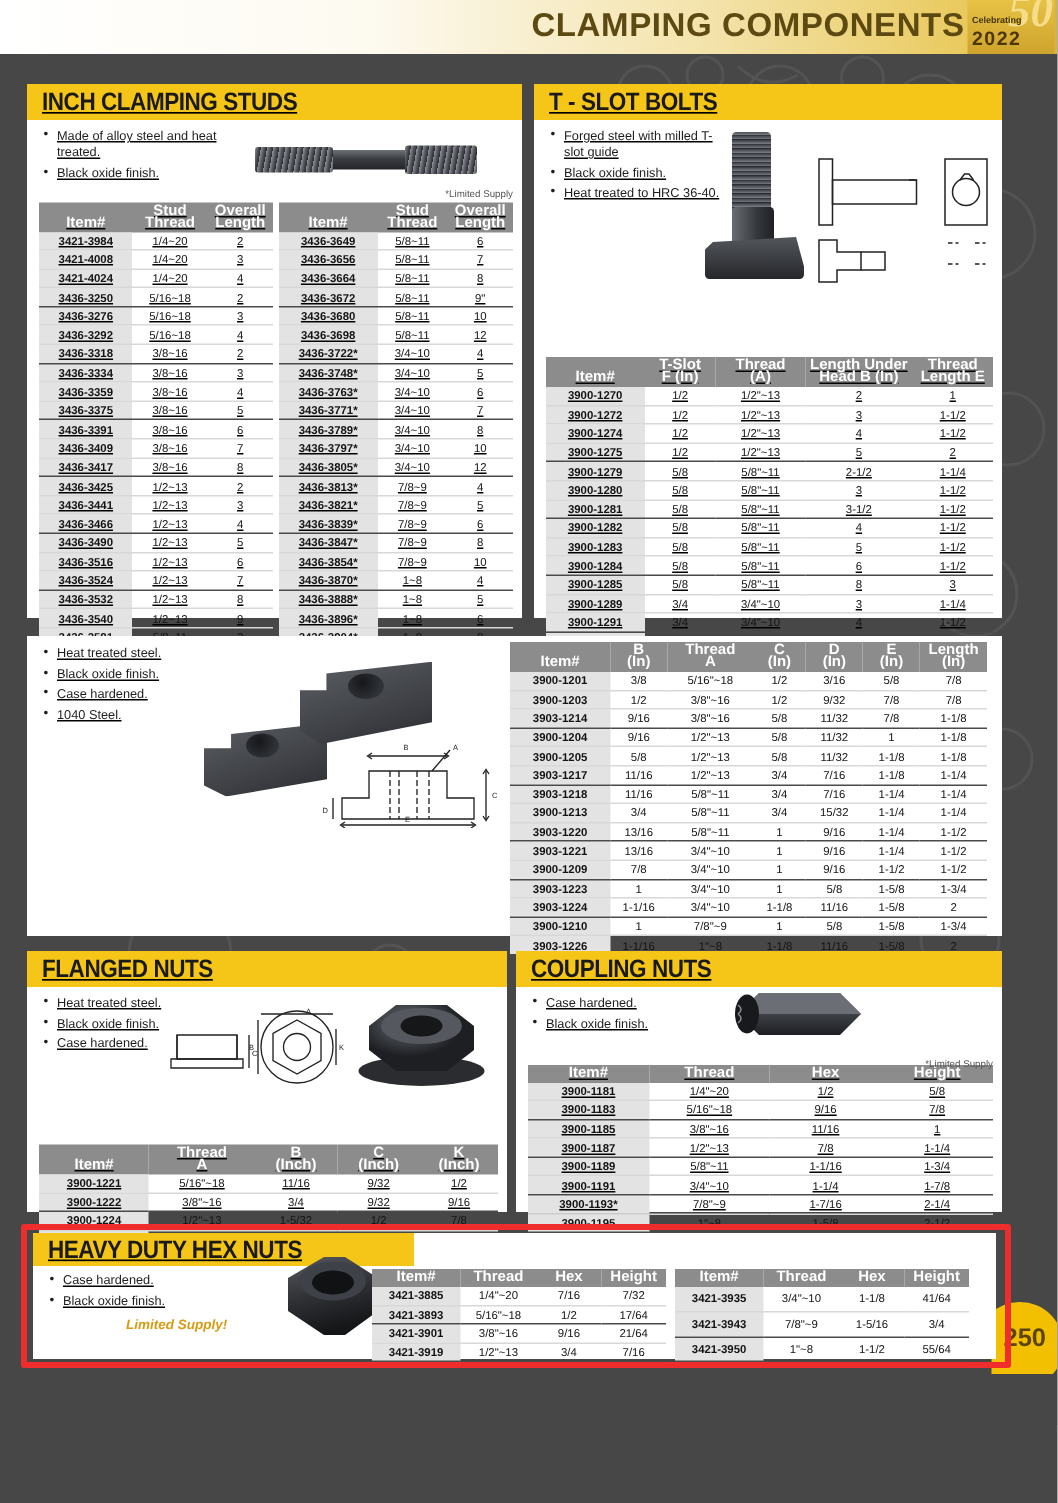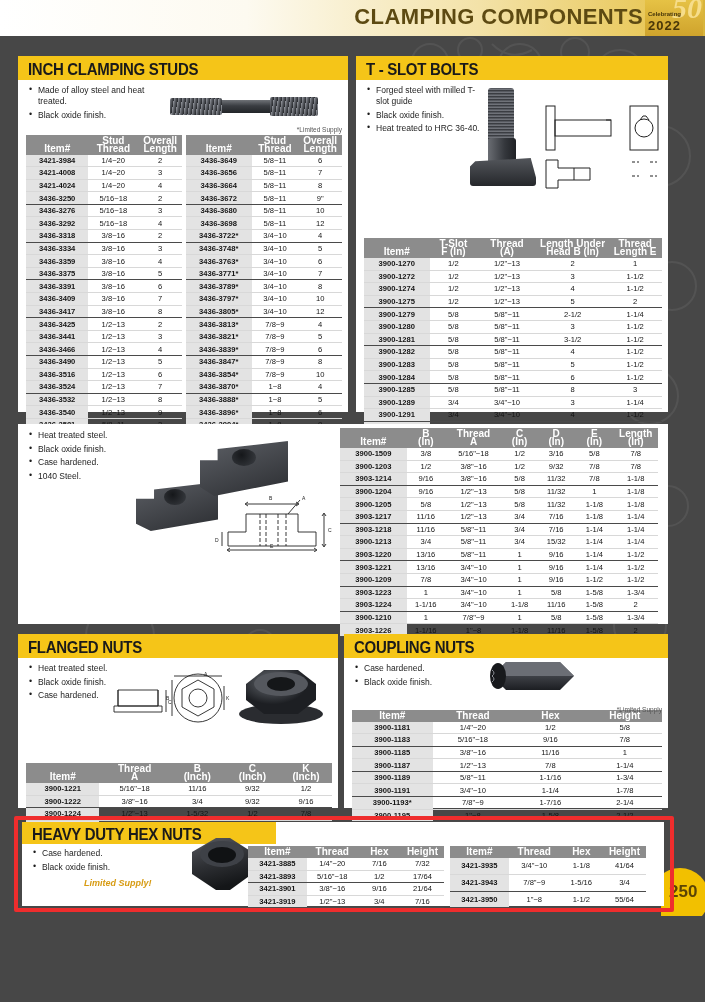--- a/index.html
+++ b/index.html
@@ -26,21 +26,21 @@
 
   
   .sidebar{position:absolute;right:0;top:36px;width:45px;height:914px;}
   .pagenum-wrap{position:absolute;right:0px;bottom:34px;width:44px;height:48px;overflow:hidden;}
   .pagenum-circ{position:absolute;left:-10px;top:0;width:58px;height:58px;border-radius:50%;
         background:#f2c000;}
   .pagenum{position:absolute;left:8px;top:14px;font-size:17px;font-weight:bold;color:#5b4405;
         font-family:"Liberation Sans",sans-serif;}
 
   
-  .panel{position:absolute;background:#ffffff;box-sizing:border-box;}
+  .panel{position:absolute;background:#ffffff;box-sizing:border-box;text-decoration:underline;}
   .panel-head{height:24px;background:#f5c518;display:flex;align-items:center;padding-left:10px;}
   .panel-title{font-size:15px;font-weight:bold;color:#1a1a1a;letter-spacing:-0.3px;
         font-family:"Liberation Sans",sans-serif;transform:scaleY(1.12);transform-origin:left center;}
   .panel-title.red{color:#c0392b;}
   .panel-body{position:relative;padding:6px 8px 4px 8px;}
 
   ul.bullets{margin:0;padding:0 0 0 12px;list-style:none;}
   ul.bullets li{font-size:8.5px;color:#1d1d1d;line-height:11px;margin-bottom:2.5px;position:relative;}
   ul.bullets li:before{content:"•";position:absolute;left:-9px;top:-1px;font-size:9px;}
 
@@ -626,21 +626,21 @@
           <th style="width:12%;">B<br>(In)</th>
           <th style="width:18%;">Thread<br>A</th>
           <th style="width:11%;">C<br>(In)</th>
           <th style="width:12%;">D<br>(In)</th>
           <th style="width:12%;">E<br>(In)</th>
           <th style="width:14%;">Length<br>(In)</th>
         </tr>
           </thead>
         <tbody>
             <tr>
-              <td class="item">3900-1509</td>
+              <td class="item">3900-1201</td>
               <td>3/8</td>
               <td>5/16"~18</td>
               <td>1/2</td>
               <td>3/16</td>
               <td>5/8</td>
               <td>7/8</td>
             </tr>
             <tr>
               <td class="item">3900-1203</td>
               <td>1/2</td>

